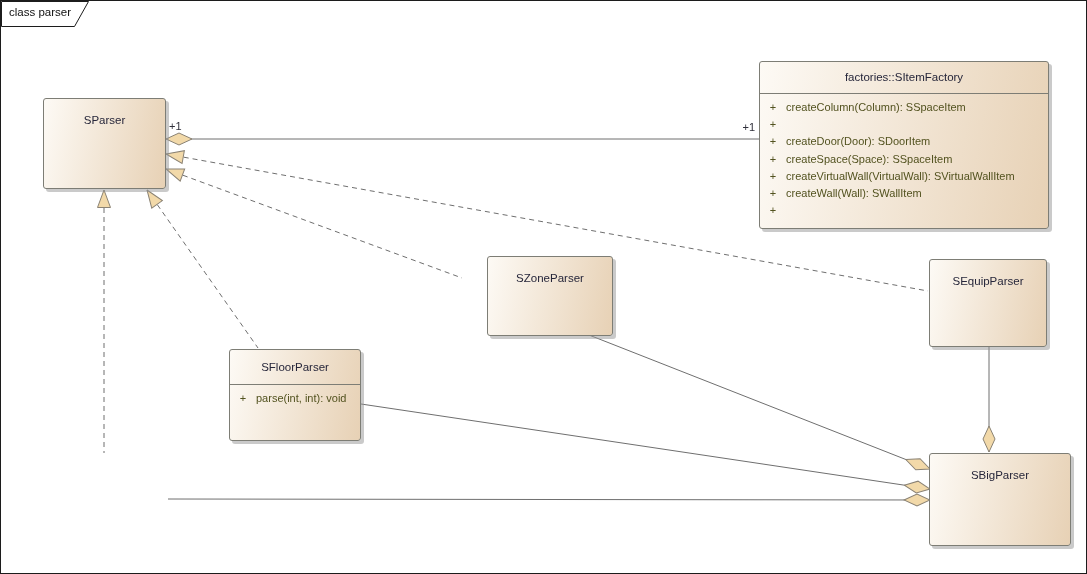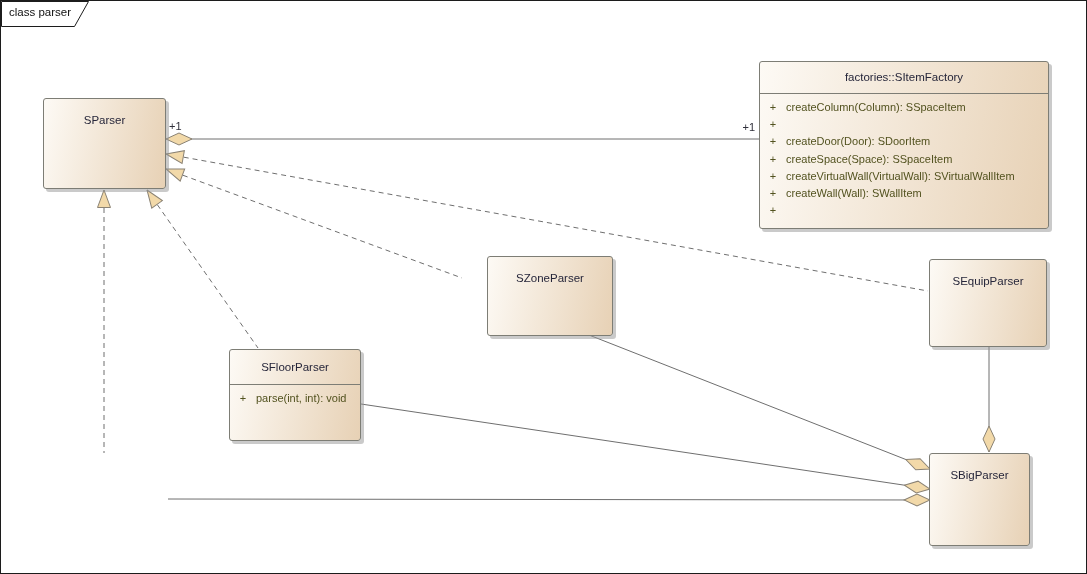--- a/index.html
+++ b/index.html
@@ -139,17 +139,17 @@
     <div class="uml-name compartment-name" style="height:34px;line-height:34px;">SFloorParser</div>
     <div class="members">
       <div class="member-row">
         <span class="vis">+</span>
         <span>parse(int, int): void</span>
       </div>
     </div>
   </div>
 
 
-  <div class="uml-class" style="left:928px;top:452px;width:101px;height:93px;">
+  <div class="uml-class" style="left:928px;top:452px;width:142px;height:93px;">
     <div class="uml-name pad-name">SBigParser</div>
   </div>
 
 </div>
 
 </body></html>

